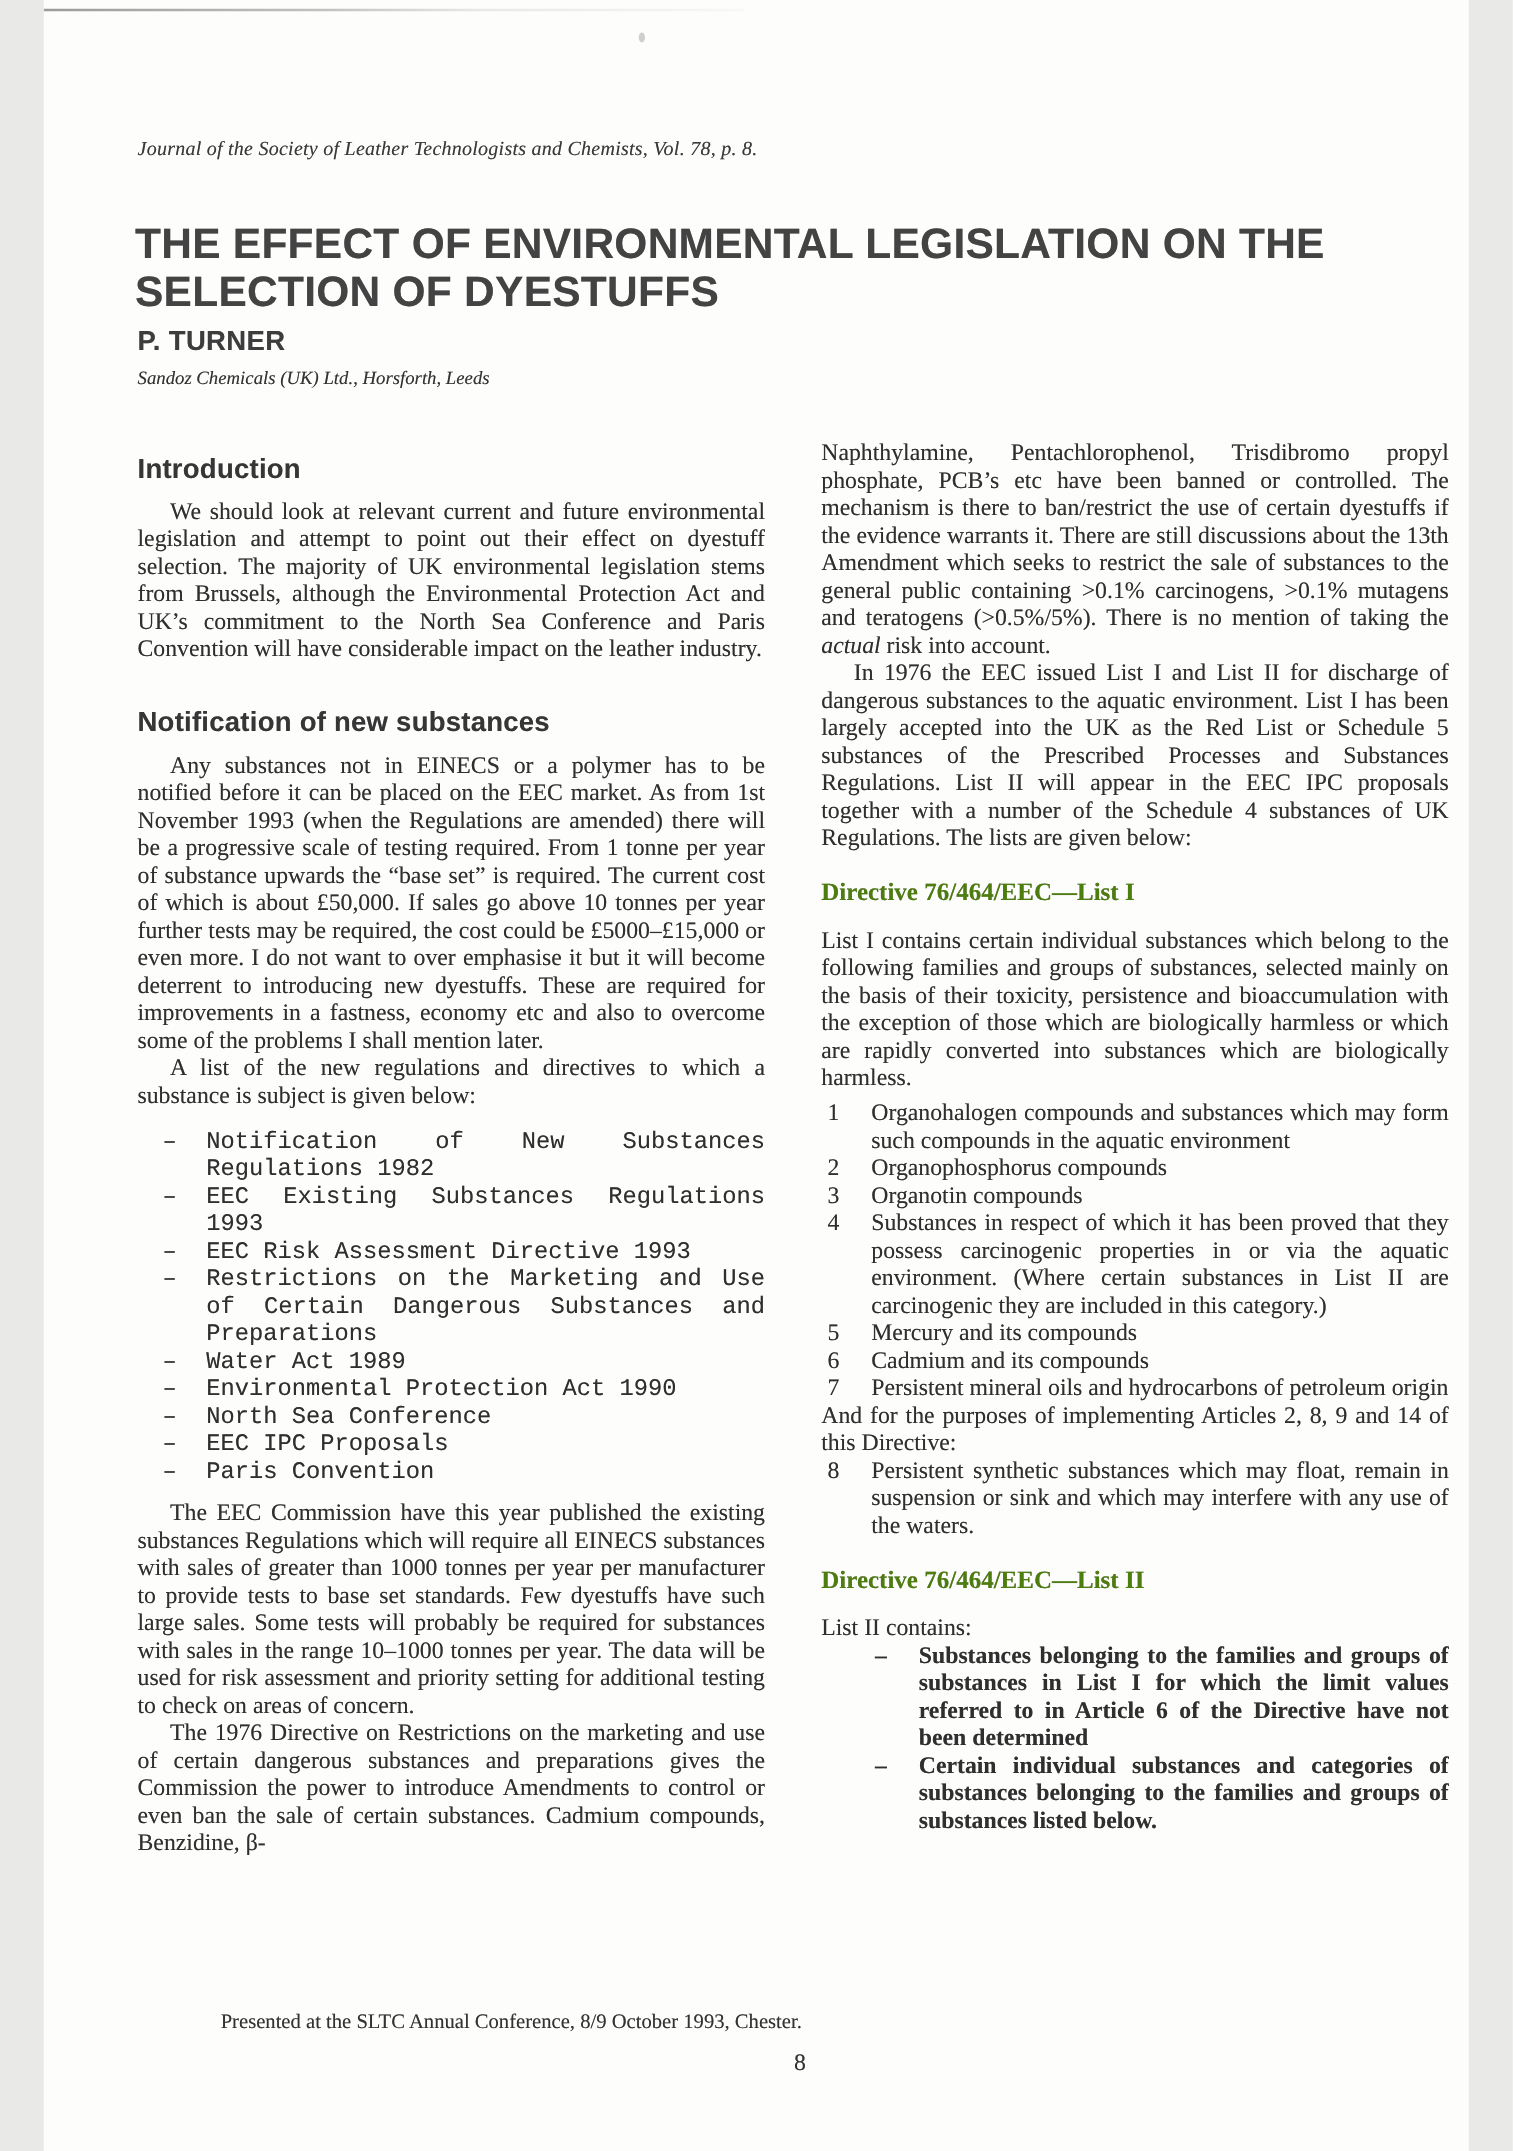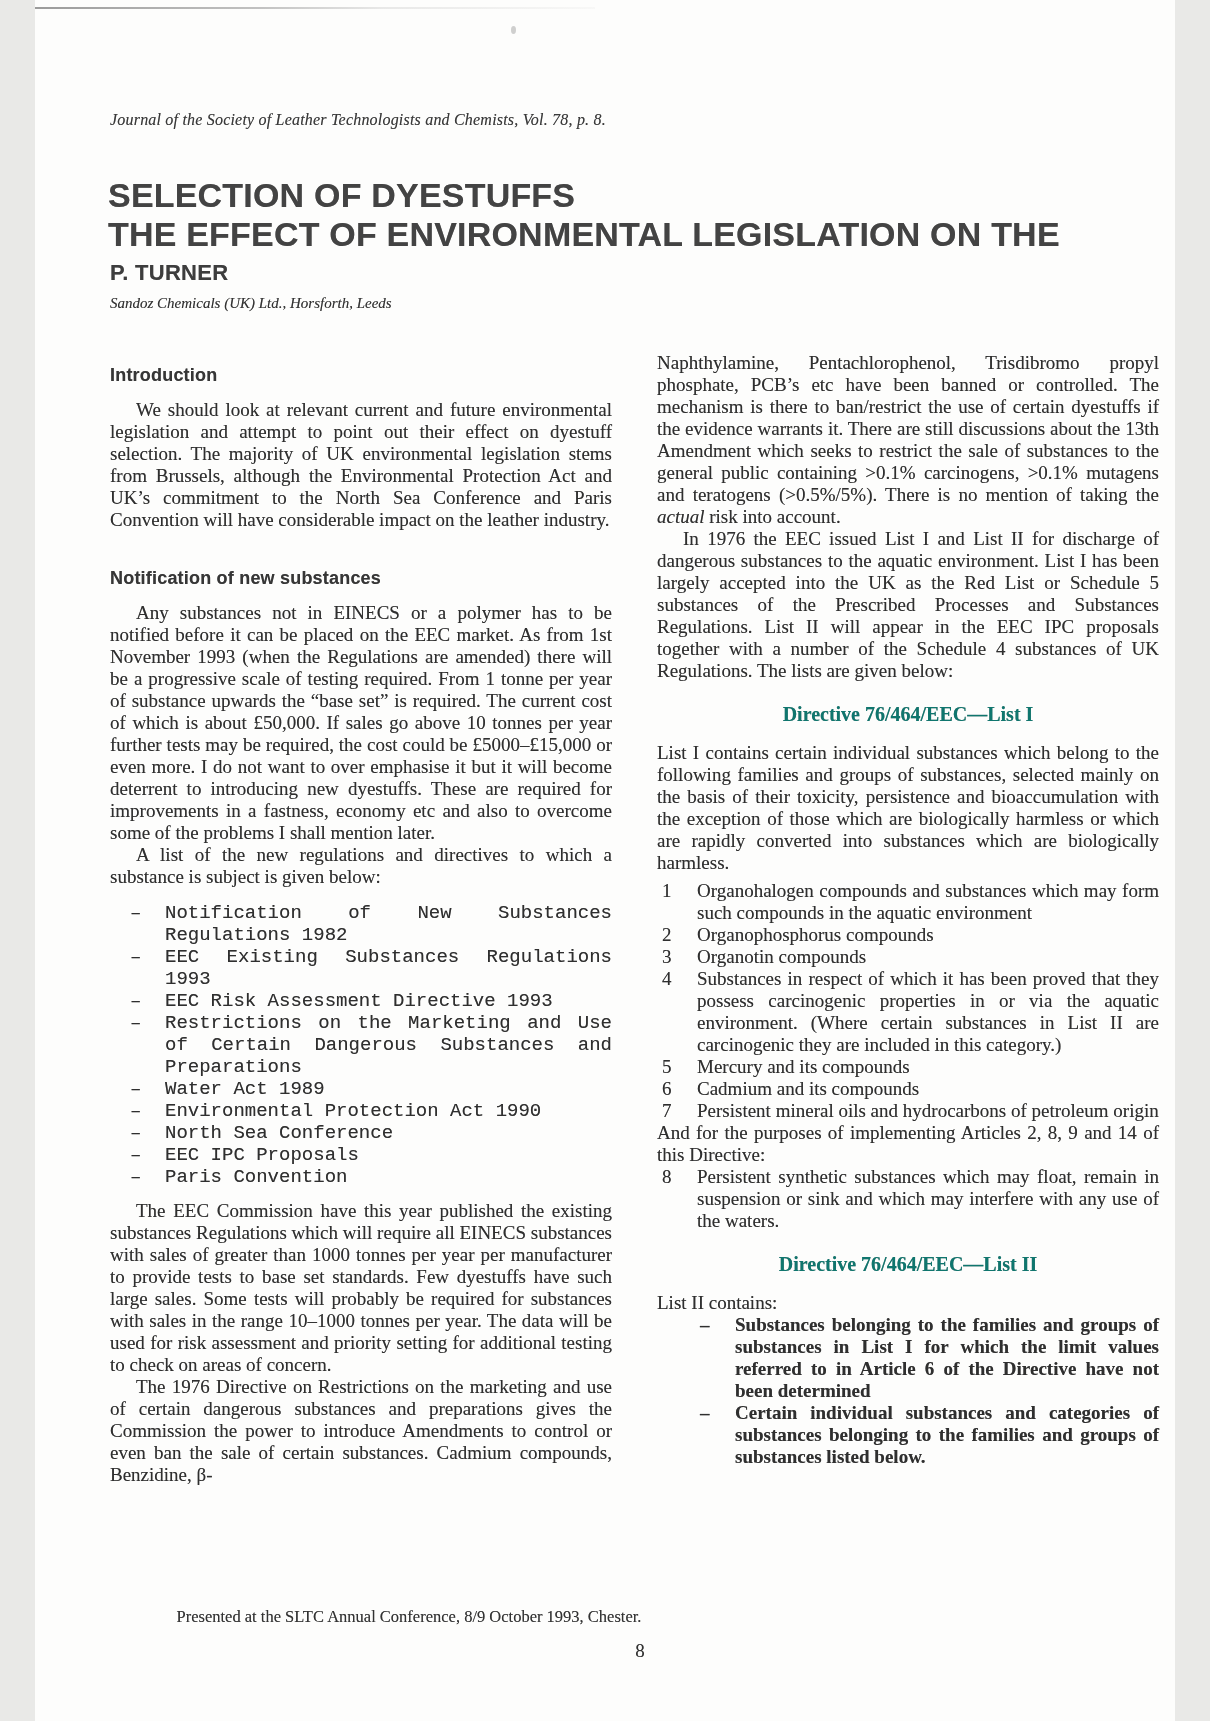--- a/index.html
+++ b/index.html
@@ -50,35 +50,35 @@
   .col {
     position:absolute; width:502px;
     font-size:19px; line-height:22px;
     text-align:justify;
   }
   .col-left  { left:75px;  top:362px; }
   .col-right { left:622px; top:352px; }
 
   h2.section {
     font-family:"Liberation Sans", sans-serif; font-weight:bold;
-    font-size:18px; line-height:26px; color:#363636;
+    font-size:22px; line-height:26px; color:#363636;
     margin:0 0 11px 0; text-align:left; letter-spacing:0.2px;
   }
   .notif-heading { margin-top:34px !important; }
 
   .p { margin:0; text-indent:26px; }
   .p.noindent { text-indent:0; }
 
   .dlist { margin:14px 0 12px 0; }
   .ditem { position:relative; padding-left:55px;font-family:Liberation Mono, monospace; }
   .ditem::before { content:"–"; position:absolute; left:20px; top:0; }
 
   .dheading {
     font-weight:bold; font-size:20px; line-height:24px;
-    text-align:center; margin:20px 0 16px 0; color:#0f766e;
+    text-align:left; margin:20px 0 16px 0; color:#4d7c0f;
   }
 
   .nlist { margin-top:6px; }
   .nitem { position:relative; padding-left:40px; }
   .nitem .n { position:absolute; left:5px; top:0; }
 
   .blist {}
   .bitem { position:relative; padding-left:78px;font-weight:bold; }
   .bitem::before { content:"–"; position:absolute; left:43px; top:0; }
 
@@ -99,22 +99,22 @@
 <div class="page">
 
   <div class="top-line"></div>
   <div class="speck speck-top"></div>
   <div class="edge-line"></div>
   <div class="speck edge-speck1"></div>
   <div class="speck edge-speck2"></div>
 
   <div class="journal-line">Journal of the Society of Leather Technologists and Chemists, Vol. 78, p. 8.</div>
   <div class="title">
+    <div>THE EFFECT OF ENVIRONMENTAL LEGISLATION ON THE</div>
     <div>SELECTION OF DYESTUFFS</div>
-    <div>THE EFFECT OF ENVIRONMENTAL LEGISLATION ON THE</div>
   </div>
   <div class="author">P. TURNER</div>
   <div class="affiliation">Sandoz Chemicals (UK) Ltd., Horsforth, Leeds</div>
 
   <div class="col col-left">
     <h2 class="section">Introduction</h2>
     <p class="p">We should look at relevant current and future environmental legislation and attempt to point out their effect on dyestuff selection. The majority of UK environmental legislation stems from Brussels, although the Environmental Protection Act and UK’s commitment to the North Sea Conference and Paris Convention will have considerable impact on the leather industry.</p>
 
     <h2 class="section notif-heading">Notification of new substances</h2>
     <p class="p">Any substances not in EINECS or a polymer has to be notified before it can be placed on the EEC market. As from 1st November 1993 (when the Regulations are amended) there will be a progressive scale of testing required. From 1 tonne per year of substance upwards the “base set” is required. The current cost of which is about £50,000. If sales go above 10 tonnes per year further tests may be required, the cost could be £5000–£15,000 or even more. I do not want to over emphasise it but it will become deterrent to introducing new dyestuffs. These are required for improvements in a fastness, economy etc and also to overcome some of the problems I shall mention later.</p>

